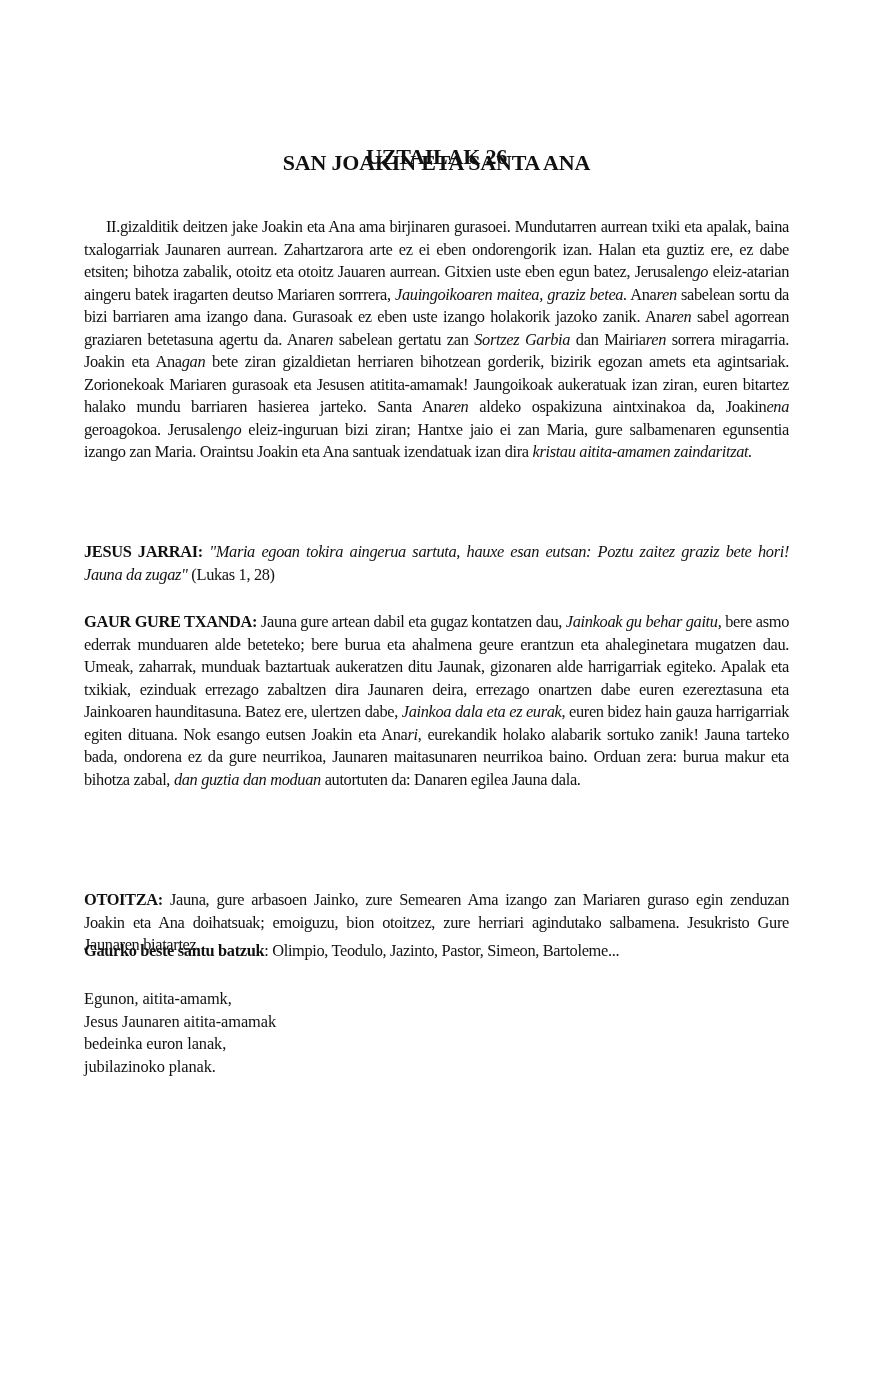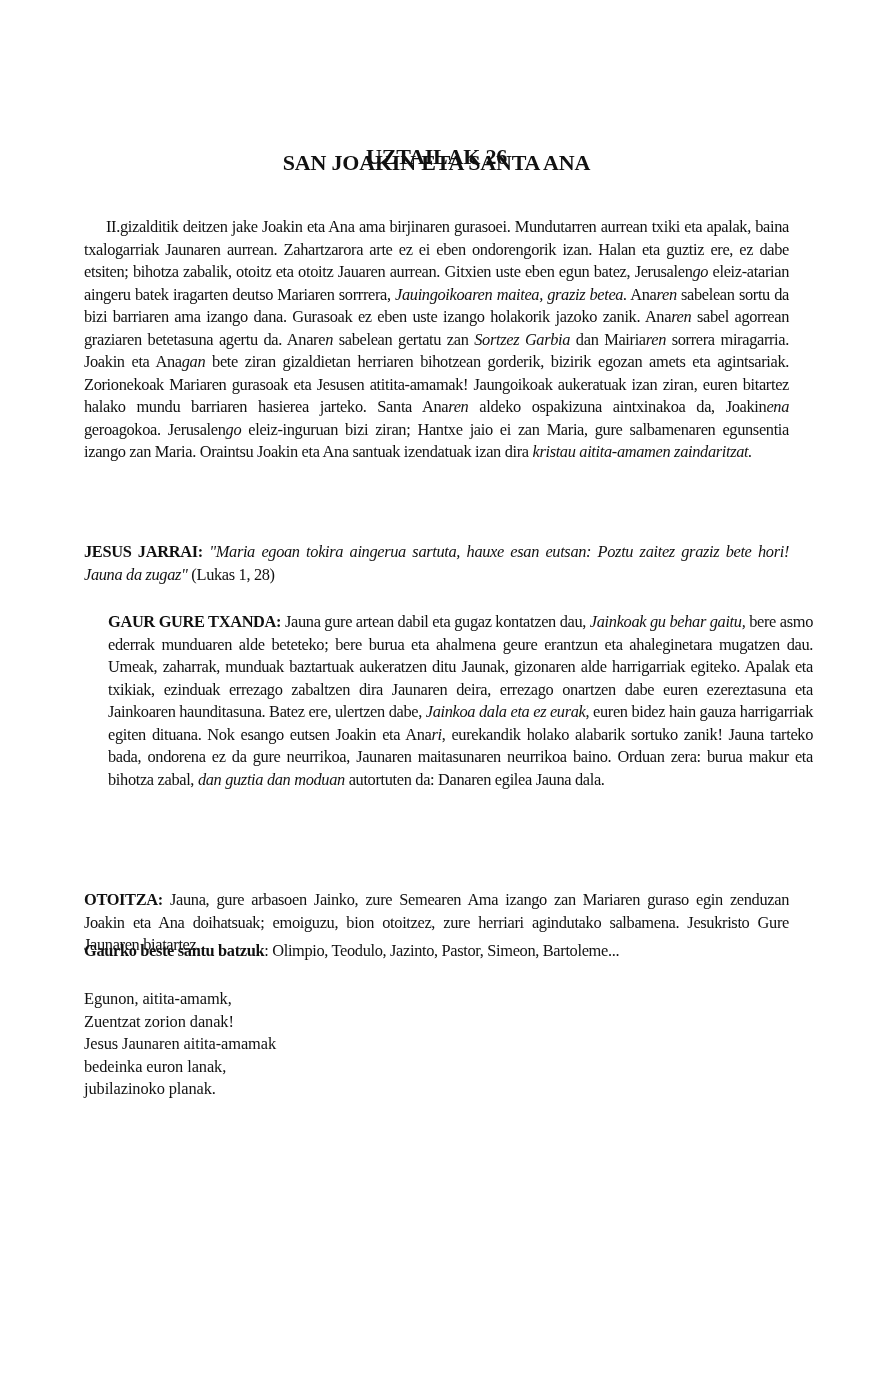--- a/index.html
+++ b/index.html
@@ -14,21 +14,21 @@
   }
   .t1 { top: 144px; }
   .t2 { top: 150px; }
   .body-text {
     position: absolute; left: 0; width: 705px;
     font-size: 16.4px; line-height: 22.5px; letter-spacing: -0.35px;
     text-align: justify;
   }
   .p1 { top: 216px; text-indent: 22px; }
   .p2 { top: 541px; }
-  .p3 { top: 611px; margin-left: 24px; }
+  .p3 { top: 611px; }
   .p4 { top: 849px; margin-top: 40px; }
   .p5 { top: 940px; }
   .poem {
     position: absolute; left: 0; width: 705px; top: 988px;
     font-size: 16.4px; line-height: 22.5px;
     letter-spacing: -0.1px;
   }
   b { font-weight: bold; }
   i { font-style: italic; }
   .line { display: block; }
@@ -45,18 +45,17 @@
   <div class="body-text p2"><b>JESUS JARRAI:</b><i> "Maria egoan tokira aingerua sartuta, hauxe esan eutsan: Poztu zaitez graziz bete hori! Jauna da zugaz"</i><span> (Lukas 1, 28)</span></div>
 
   <div class="body-text p3"><b>GAUR GURE TXANDA:</b><span> Jauna gure artean dabil eta gugaz kontatzen dau, </span><i>Jainkoak gu behar gaitu,</i><span> bere asmo ederrak munduaren alde beteteko; bere burua eta ahalmena geure erantzun eta ahaleginetara mugatzen dau.  Umeak, zaharrak, munduak baztartuak aukeratzen ditu Jaunak, gizonaren alde harrigarriak egiteko. Apalak eta txikiak, ezinduak errezago zabaltzen dira Jaunaren deira, errezago onartzen dabe euren ezereztasuna eta Jainkoaren haunditasuna. Batez ere, ulertzen dabe, </span><i>Jainkoa dala eta ez eurak</i><span>, euren bidez hain gauza harrigarriak egiten dituana. Nok esango eutsen Joakin eta Ana</span><i>ri</i><span>,  eurekandik holako alabarik sortuko zanik! Jauna tarteko bada, ondorena ez da gure neurrikoa, Jaunaren maitasunaren neurrikoa baino.  Orduan zera: burua makur eta bihotza zabal, </span><i>dan guztia dan moduan</i><span> autortuten da: Danaren egilea Jauna dala.</span></div>
 
   <div class="body-text p4"><b>OTOITZA:</b><span> Jauna, gure arbasoen Jainko, zure Semearen Ama izango zan Mariaren guraso egin zenduzan Joakin eta Ana doihatsuak; emoiguzu, bion otoitzez, zure herriari agindutako salbamena. Jesukristo Gure Jaunaren biatartez.</span></div>
 
   <div class="body-text p5"><b>Gaurko beste santu batzuk</b><span>: Olimpio, Teodulo, Jazinto, Pastor, Simeon, Bartoleme...</span></div>
 
   <div class="poem">
     <span class="line">Egunon, aitita-amamk,</span>
-    <span class="line">Zuentzat zorion danak!</span>
     <span class="line">Jesus Jaunaren aitita-amamak</span>
     <span class="line">bedeinka euron lanak,</span>
     <span class="line">jubilazinoko planak.</span>
   </div>
 </div>
 
 </body></html>

